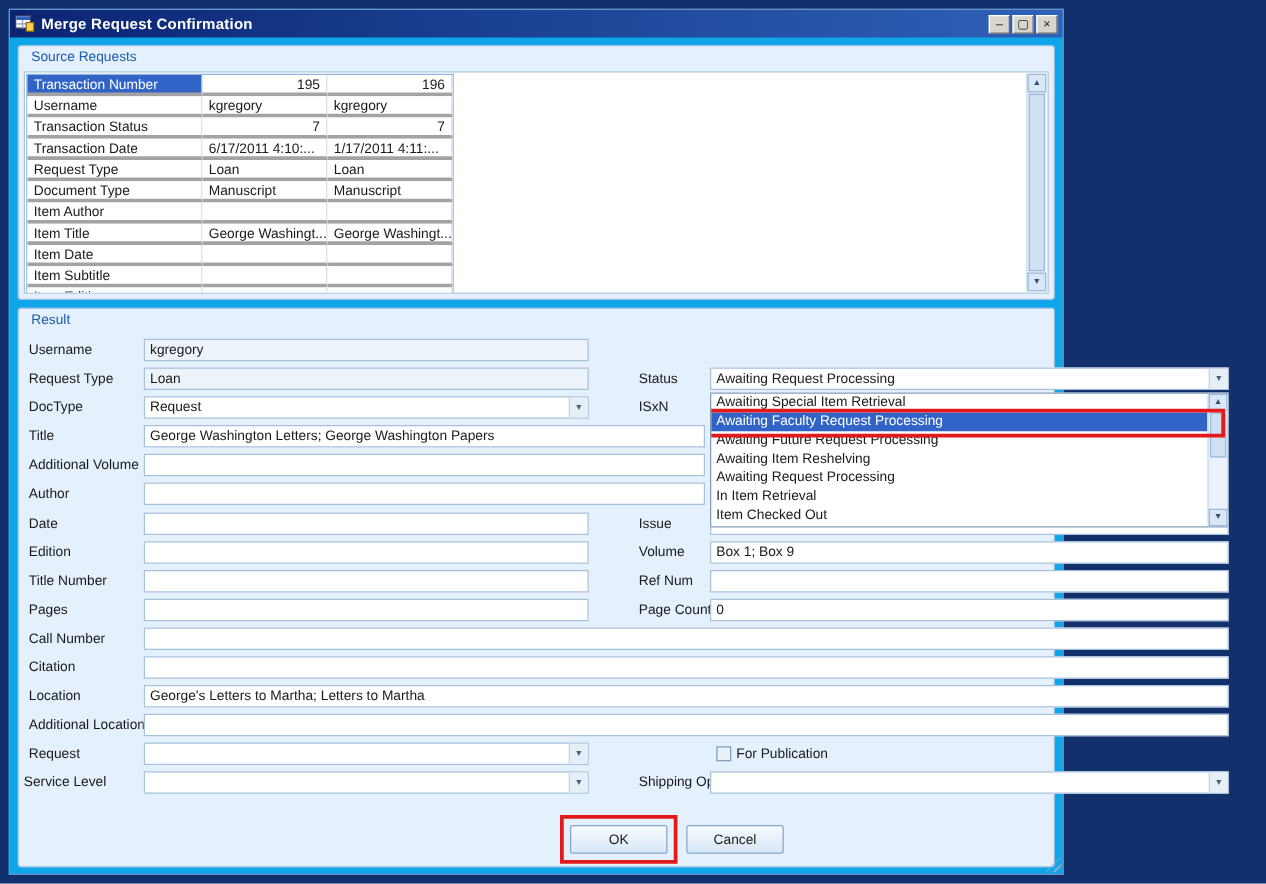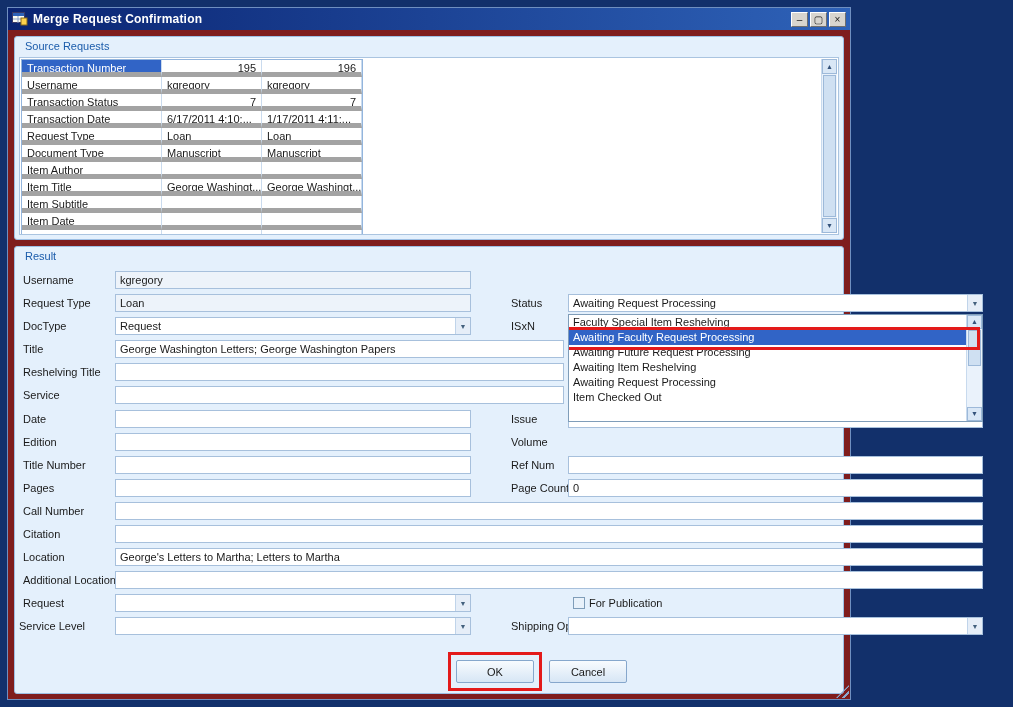--- a/index.html
+++ b/index.html
@@ -1,21 +1,21 @@
 <!DOCTYPE html>
 <html><head>
 <meta charset="utf-8">
 <style>
   * { margin:0; padding:0; box-sizing:border-box; }
   html,body { width:1013px; height:707px; }
   body { font-family:"Liberation Sans", sans-serif; font-size:11px; color:#1a1a1a; }
 
   .frame { position:relative; width:1013px; height:707px; background:#12306b; overflow:hidden; }
   .window { position:absolute; left:7px; top:7px; width:844px; height:693px;
-            background:#7f1d1d; border:1px solid #6f8fc0; }
+            background:#0ea5e9; border:1px solid #6f8fc0; }
 
   
   .titlebar { position:absolute; left:0; top:0; right:0; height:22px;
               background:linear-gradient(to right,#0a2472,#2e62b8);
               display:flex; align-items:center; padding:0 4px; }
   .appicon { width:16px; height:14px; margin-right:5px; display:inline-flex; }
   .title { color:#fff; font-weight:bold; font-size:12px; letter-spacing:.2px; }
   .wbtns { margin-left:auto; display:flex; gap:2px; }
   .wbtn { width:17px; height:15px; background:#d8d5cf; border:1px solid;
           border-color:#fff #6e6e6e #6e6e6e #fff; color:#1c1c1c; font-size:10px;
@@ -26,21 +26,21 @@
   .gcap { position:absolute; left:10px; top:3px; color:#1b5cab; font-size:11px; }
 
   .src-group { left:6px; top:28px; right:6px; height:204px; }
   .res-group { left:6px; top:238px; right:6px; height:448px; }
 
   
   .src-panel { position:absolute; left:4px; right:4px; top:20px; bottom:4px;
                background:#fff; border:1px solid #aac4e0; overflow:hidden; }
   .stable { position:absolute; left:1px; top:1px; border:1px solid #93b5dd; border-bottom:none; }
   .srow { display:flex; height:17px; }
-  .sc { border-right:1px solid #cadbee; border-bottom:5px solid #a3a3a3;
+  .sc { border-right:1px solid #cadbee; border-bottom:3px solid #a3a3a3;
         padding:2px 5px 0 5px; overflow:hidden; white-space:nowrap; background:#fff; }
   .sc.name { width:140px; }
   .sc.v { width:100px; }
   .sc.num { text-align:right; }
   .sc.sel { background:#3164c6; color:#fff; }
 
   .sbar { position:absolute; right:1px; top:1px; bottom:1px; width:16px;
           background:#eaf2fb; border-left:1px solid #c8daee; }
   .sbtn { position:absolute; left:0; right:0; height:15px; background:#d9e7f6;
           border:1px solid #9db9d9; color:#33527a; font-size:7px; line-height:13px;
@@ -151,26 +151,26 @@
             <div class="sc name">Item Author</div>
             <div class="sc v"></div>
             <div class="sc v"></div>
           </div>
           <div class="srow">
             <div class="sc name">Item Title</div>
             <div class="sc v">George Washingt...</div>
             <div class="sc v">George Washingt...</div>
           </div>
           <div class="srow">
+            <div class="sc name">Item Date</div>
+            <div class="sc v"></div>
+            <div class="sc v"></div>
+          </div>
+          <div class="srow">
             <div class="sc name">Item Subtitle</div>
-            <div class="sc v"></div>
-            <div class="sc v"></div>
-          </div>
-          <div class="srow">
-            <div class="sc name">Item Date</div>
             <div class="sc v"></div>
             <div class="sc v"></div>
           </div>
           <div class="srow">
             <div class="sc name">Item Edition</div>
             <div class="sc v"></div>
             <div class="sc v"></div>
           </div>
 
         </div>
@@ -182,22 +182,22 @@
       </div>
     </div>
 
     <div class="group res-group">
       <div class="gcap">Result</div>
 
       <div class="lbl" style="left:8px;top:27px">Username</div>
       <div class="lbl" style="left:8px;top:50px">Request Type</div>
       <div class="lbl" style="left:8px;top:73px">DocType</div>
       <div class="lbl" style="left:8px;top:96px">Title</div>
-      <div class="lbl" style="left:8px;top:119px">Reshelving Title</div>
-      <div class="lbl" style="left:8px;top:142px">Service</div>
+      <div class="lbl" style="left:8px;top:119px">Additional Volume</div>
+      <div class="lbl" style="left:8px;top:142px">Author</div>
       <div class="lbl" style="left:8px;top:166px">Date</div>
       <div class="lbl" style="left:8px;top:189px">Edition</div>
       <div class="lbl" style="left:8px;top:212px">Title Number</div>
       <div class="lbl" style="left:8px;top:235px">Pages</div>
       <div class="lbl" style="left:8px;top:258px">Call Number</div>
       <div class="lbl" style="left:8px;top:281px">Citation</div>
       <div class="lbl" style="left:8px;top:304px">Location</div>
       <div class="lbl" style="left:8px;top:327px">Additional Location</div>
       <div class="lbl" style="left:8px;top:350px">Request</div>
       <div class="lbl" style="left:4px;top:373px">Service Level</div>
@@ -235,35 +235,37 @@
         <span class="ctext"></span>
         <span class="carrow">▼</span>
       </div>
 
       <div class="combo" style="left:553px;top:47px;width:415px">
         <span class="ctext">Awaiting Request Processing</span>
         <span class="carrow">▼</span>
       </div>
       <input class="tb" style="left: 553px; top: 70px; width: 415px;">
       <input class="tb" style="left: 553px; top: 163px; width: 415px;">
+      <input class="tb" style="left: 553px; top: 186px; width: 415px;" value="Box 1; Box 9">
       <input class="tb" style="left: 553px; top: 209px; width: 415px;">
       <input class="tb" style="left: 553px; top: 232px; width: 415px;" value="0">
       <span class="chk" style="left:558px;top:350px"></span>
       <div class="lbl" style="left:574px;top:350px">For Publication</div>
       <div class="combo" style="left:553px;top:370px;width:415px">
         <span class="ctext"></span>
         <span class="carrow">▼</span>
       </div>
 
       <div class="ddlist">
-        <div class="dditem">Faculty Special Item Reshelving</div>
+        <div class="dditem">Awaiting Special Item Retrieval</div>
         <div class="dditem hl">Awaiting Faculty Request Processing</div>
         <div class="dditem">Awaiting Future Request Processing</div>
         <div class="dditem">Awaiting Item Reshelving</div>
         <div class="dditem">Awaiting Request Processing</div>
+        <div class="dditem">In Item Retrieval</div>
         <div class="dditem">Item Checked Out</div>
         <div class="ddscroll">
           <div class="sbtn up">▲</div>
           <div class="ddthumb"></div>
           <div class="sbtn down">▼</div>
         </div>
         <div class="redbox redbox-item"></div>
       </div>
 
       <div class="redbox redbox-ok"></div>

